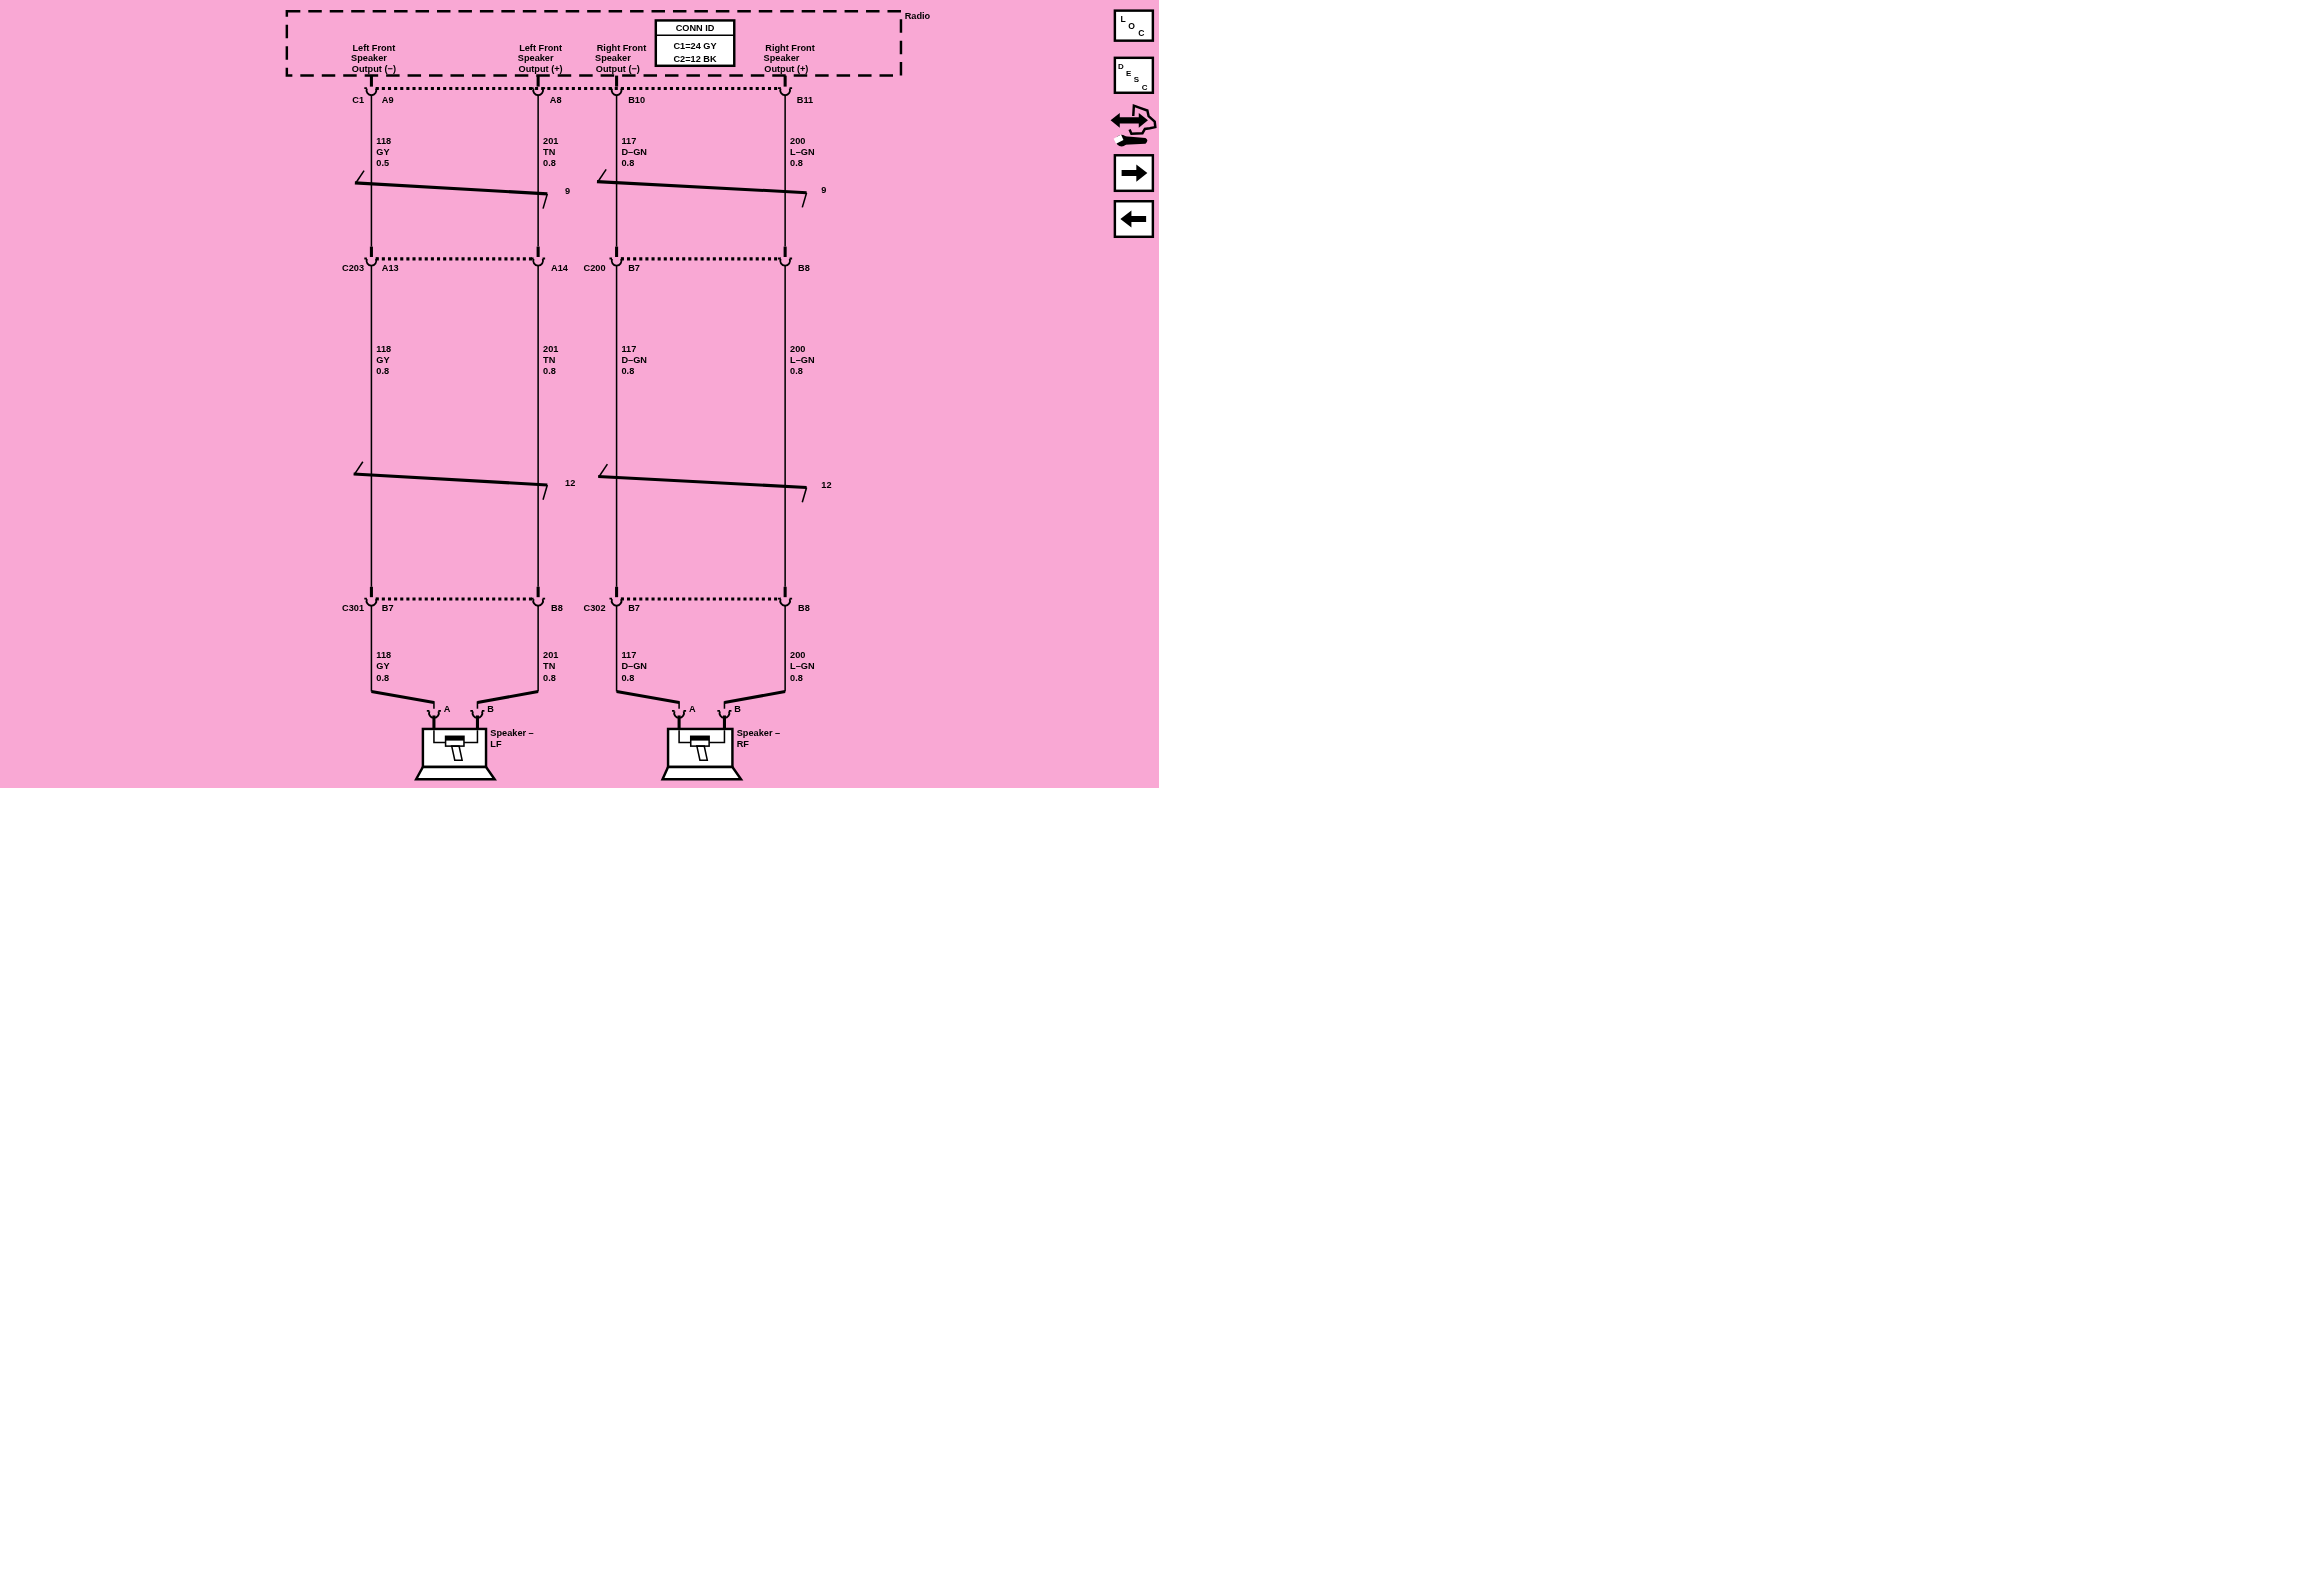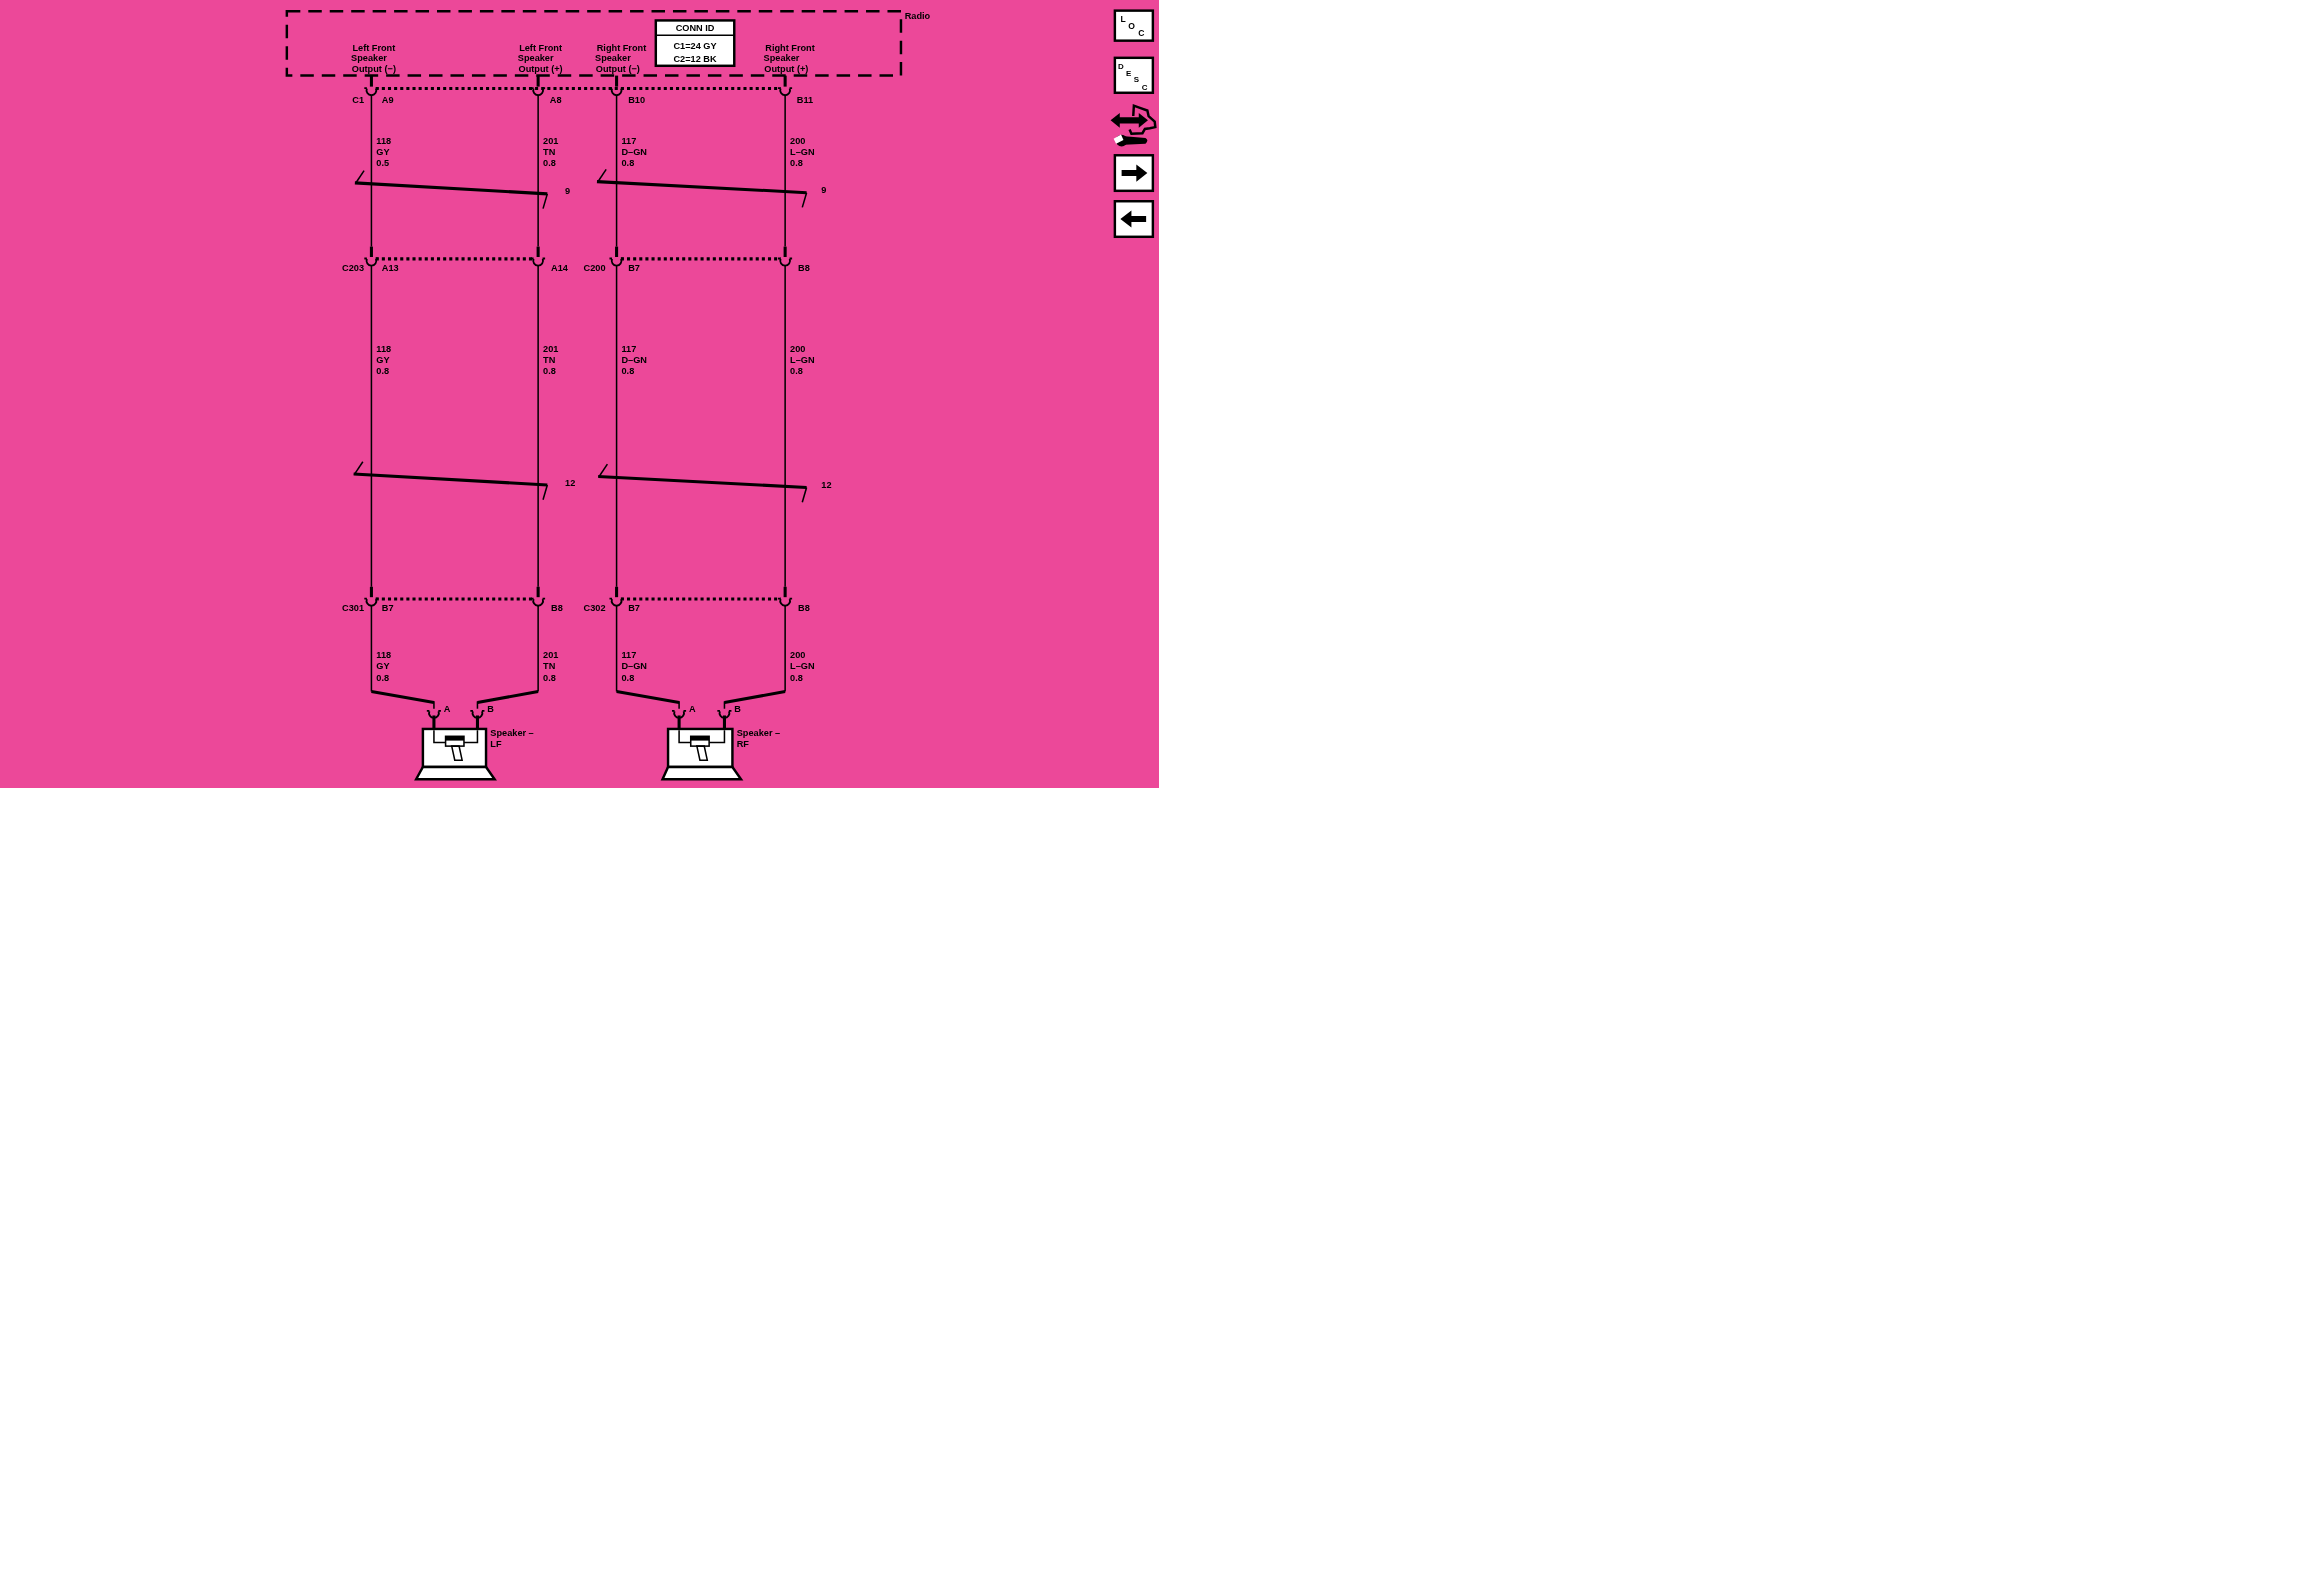--- a/index.html
+++ b/index.html
@@ -1,16 +1,16 @@
 <!DOCTYPE html>
 <html style="font-size:9.8px"><head>
 <meta charset="utf-8">
 <style>
   html,body{margin:0;padding:0;background:#fff;}
-  .page{position:relative;width:1159px;height:788px;background:#ec4899;overflow:hidden;}
+  .page{position:relative;width:1159px;height:788px;background:#f9a8d4;overflow:hidden;}
   svg{display:block;}
   .t{font-family:"Liberation Sans",sans-serif;font-weight:700;font-size:15px;fill:#000;}
   .t-sm{font-family:"Liberation Sans",sans-serif;font-weight:700;font-size:14px;fill:#000;}
   .t-xs{font-family:"Liberation Sans",sans-serif;font-weight:700;font-size:13px;fill:#000;}
   .mid{text-anchor:middle;}
   .end{text-anchor:end;}
   .wire{stroke:#000;stroke-width:2.5;fill:none;}
   .pin{stroke:#000;stroke-width:5;fill:none;}
   .cup{stroke:#000;stroke-width:3;fill:none;}
   .dot{stroke:#000;stroke-width:5;fill:none;stroke-dasharray:5 5;}

